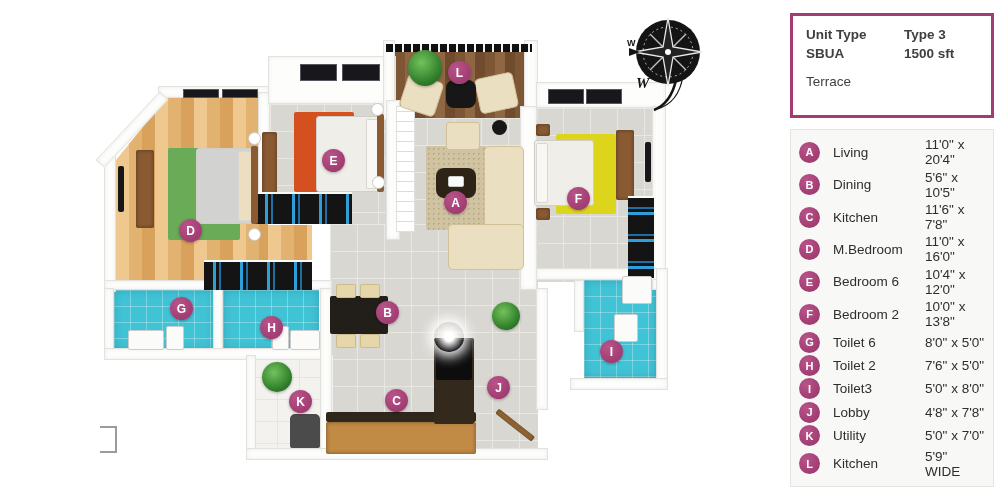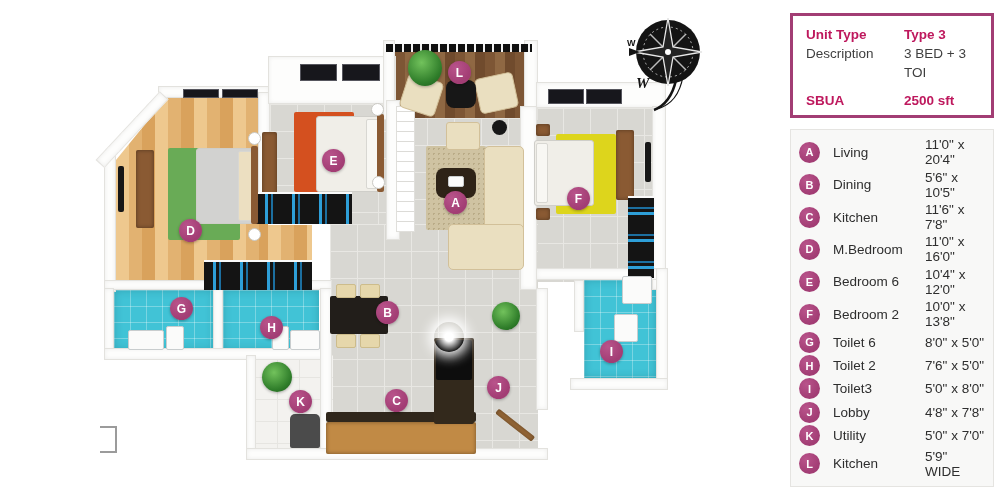--- a/index.html
+++ b/index.html
@@ -47,21 +47,21 @@
   .shelving{position:absolute;background:#fff;border:1px solid #e0dfdb;z-index:3;
         background-image:repeating-linear-gradient(0deg,transparent 0 9px,#dcdbd7 9px 10px);}
   .railing{position:absolute;background:#101010;z-index:3;
         background-image:repeating-linear-gradient(90deg,transparent 0 7px,#f2f2f2 7px 9px);}
 
   
   #info-panel{position:absolute;left:790px;top:13px;width:204px;height:105px;background:#fff;
         border:3px solid var(--accent);box-sizing:border-box;padding:9px 0 0 13px;z-index:8;}
   .info-row{display:flex;font-size:13.5px;line-height:19px;color:#3f3f3f;}
   .info-row .lbl{width:98px;flex:none;}
-  .info-row.bold{font-weight:bold;color:#be185d;}
+  .info-row.bold{font-weight:bold;color:#404040;}
   .info-row:nth-child(3){margin-top:9px;}
   .info-row:nth-child(4){margin-top:6px;}
 
   #legend-panel{position:absolute;left:790px;top:129px;width:204px;height:358px;background:#f8f8f7;
         border:1px solid #e5e4e1;box-sizing:border-box;padding:6px 8px;z-index:8;
         display:flex;flex-direction:column;justify-content:space-around;}
   .legend-row{display:flex;align-items:center;font-size:13.5px;color:#2e2e2e;}
   .legend-row .dot{width:21px;height:21px;border-radius:50%;flex:none;margin-right:13px;color:#fff;
         background:radial-gradient(circle at 35% 30%,#b9548b,var(--accent) 68%);
         font-size:11px;font-weight:bold;display:flex;align-items:center;justify-content:center;}
@@ -221,27 +221,27 @@
     <path d="M 50 74 C 46 92, 38 100, 28 104" stroke="#141414" stroke-width="2.6" fill="none"></path>
     <path d="M 57 70 C 54 88, 46 99, 31 103" stroke="#141414" stroke-width="1.2" fill="none"></path>
   </svg>
 
   <div id="info-panel">
     <div id="info-rows">
         <div class="info-row bold">
     <span class="lbl">Unit Type</span>
     <span class="val">Type 3</span>
   </div>
-        <div class="info-row">
-    <span class="lbl">Description</span>
-    <span class="val">3 BED + 3 TOI</span>
-  </div>
         <div class="info-row bold">
     <span class="lbl">SBUA</span>
-    <span class="val">2500 sft</span>
+    <span class="val">1500 sft</span>
+  </div>
+        <div class="info-row">
+    <span class="lbl">Terrace</span>
+    <span class="val"></span>
   </div>
       </div>
   </div>
 
   <div id="legend-panel">
       <div class="legend-row">
     <span class="dot">A</span>
     <span class="nm">Living</span>
     <span class="sz">11'0" x 20'4"</span>
   </div>

